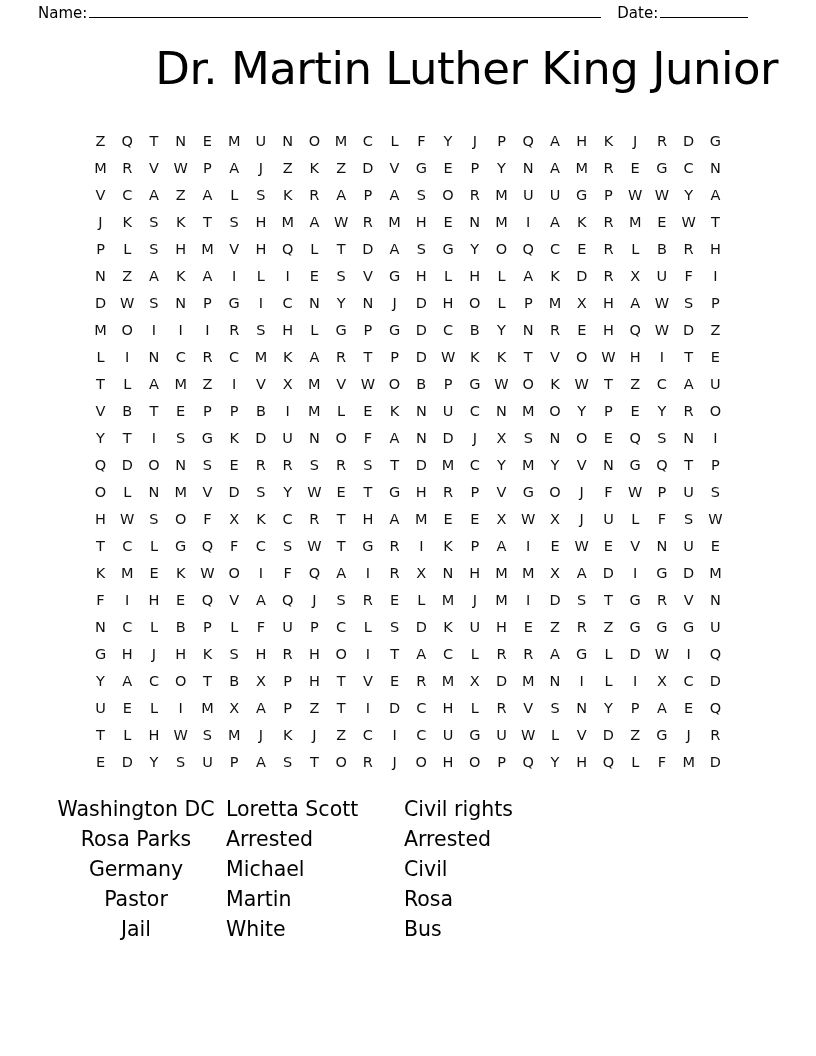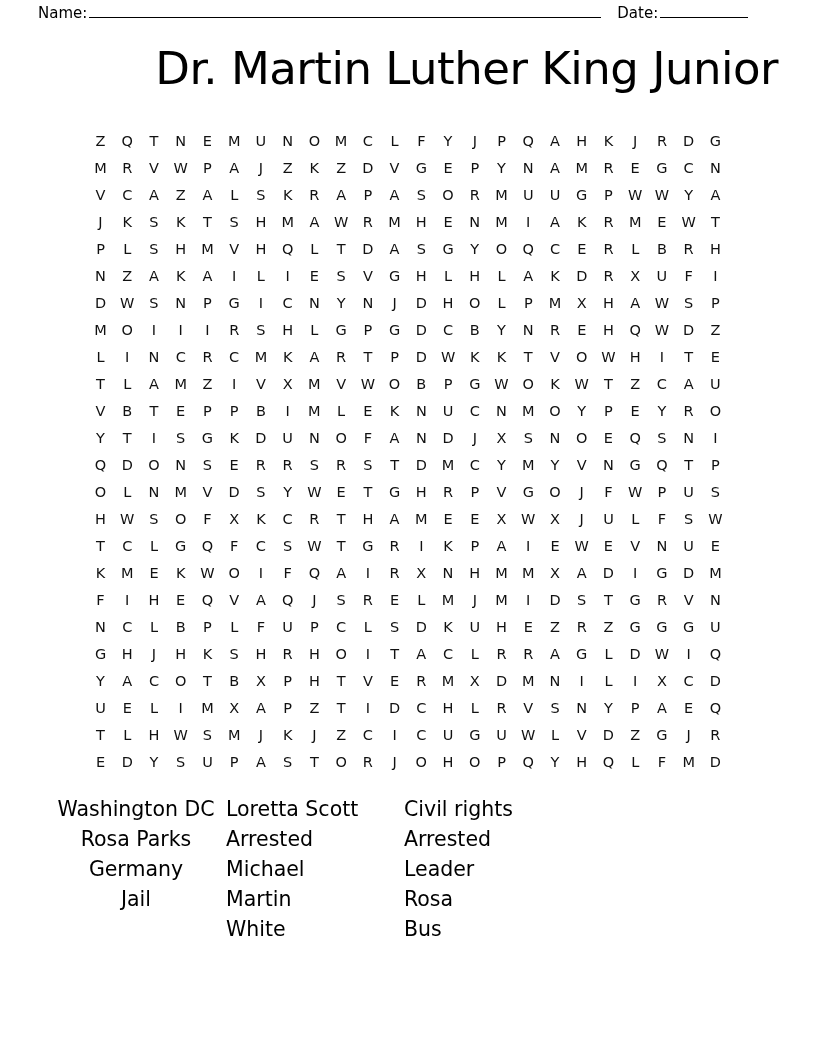--- a/index.html
+++ b/index.html
@@ -738,31 +738,32 @@
         <span class="cell">M</span>
         <span class="cell">D</span>
       </div>
     </div>
 
   <div class="wordlist" id="wordlist">
       <div class="word-col c1">
         <div class="word">Washington DC</div>
         <div class="word">Rosa Parks</div>
         <div class="word">Germany</div>
+        <div class="word">Pastor</div>
         <div class="word">Jail</div>
       </div>
       <div class="word-col c2">
         <div class="word">Loretta Scott</div>
         <div class="word">Arrested</div>
         <div class="word">Michael</div>
         <div class="word">Martin</div>
         <div class="word">White</div>
       </div>
       <div class="word-col c3">
         <div class="word">Civil rights</div>
         <div class="word">Arrested</div>
-        <div class="word">Leader</div>
+        <div class="word">Civil</div>
         <div class="word">Rosa</div>
         <div class="word">Bus</div>
       </div>
     </div>
 
 </div>
 
 </body></html>

